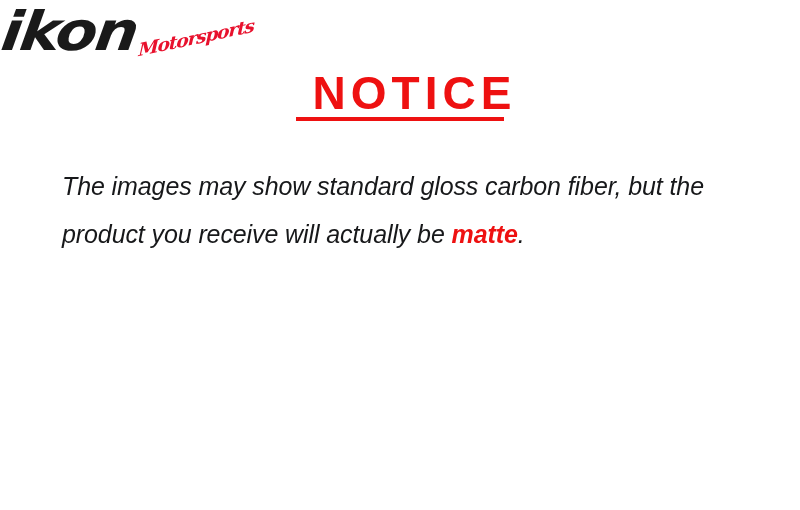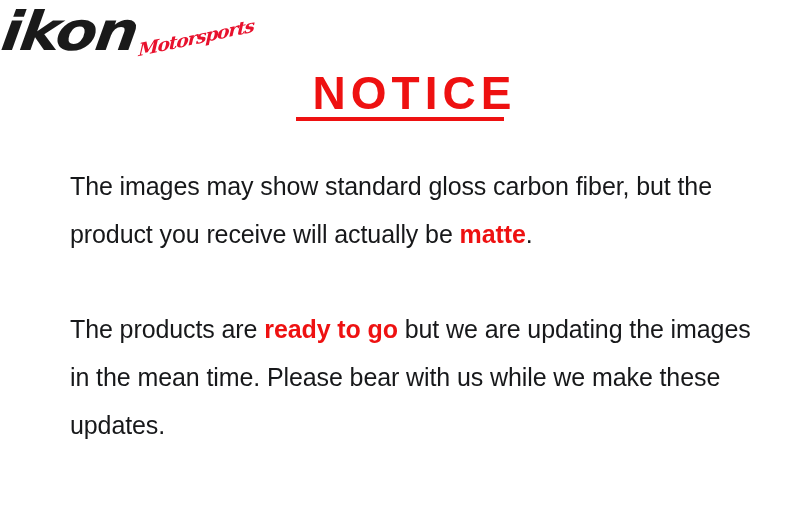--- a/index.html
+++ b/index.html
@@ -78,28 +78,29 @@
     left: 296px;
     top: 117px;
     width: 208px;
     height: 4px;
     background: #ee1111;
   }
 
   
   #notice-body {
     position: absolute;
-    left: 70px;
+    left: 62px;
     top: 162px;
     width: 690px;
     font-size: 25px;
     line-height: 48px;
     color: #17181a;
     font-weight: 400;
     letter-spacing: -0.1px;
+    font-style: italic;
   }
   .notice-paragraph {
     margin: 0;
   }
   #paragraph-gap {
     height: 47px;
   }
   .em-red {
     color: #ee1111;
     font-weight: 700;
@@ -114,14 +115,13 @@
 </div>
 
 <div id="notice-heading">
   <span id="notice-title">NOTICE</span>
 </div>
 <div id="notice-underline"></div>
 
 <div id="notice-body">
   <p class="notice-paragraph"><span>The images may show standard gloss carbon fiber, but the product you receive will actually be </span><span class="em-red">matte</span><span>.</span></p>
   <div id="paragraph-gap"></div>
-  <p class="notice-paragraph"><span>The products are </span><span class="em-red">ready to go</span><span> but we are updating the images in the mean time. Please bear with us while we make these updates.</span></p>
 </div>
 
 </body></html>

